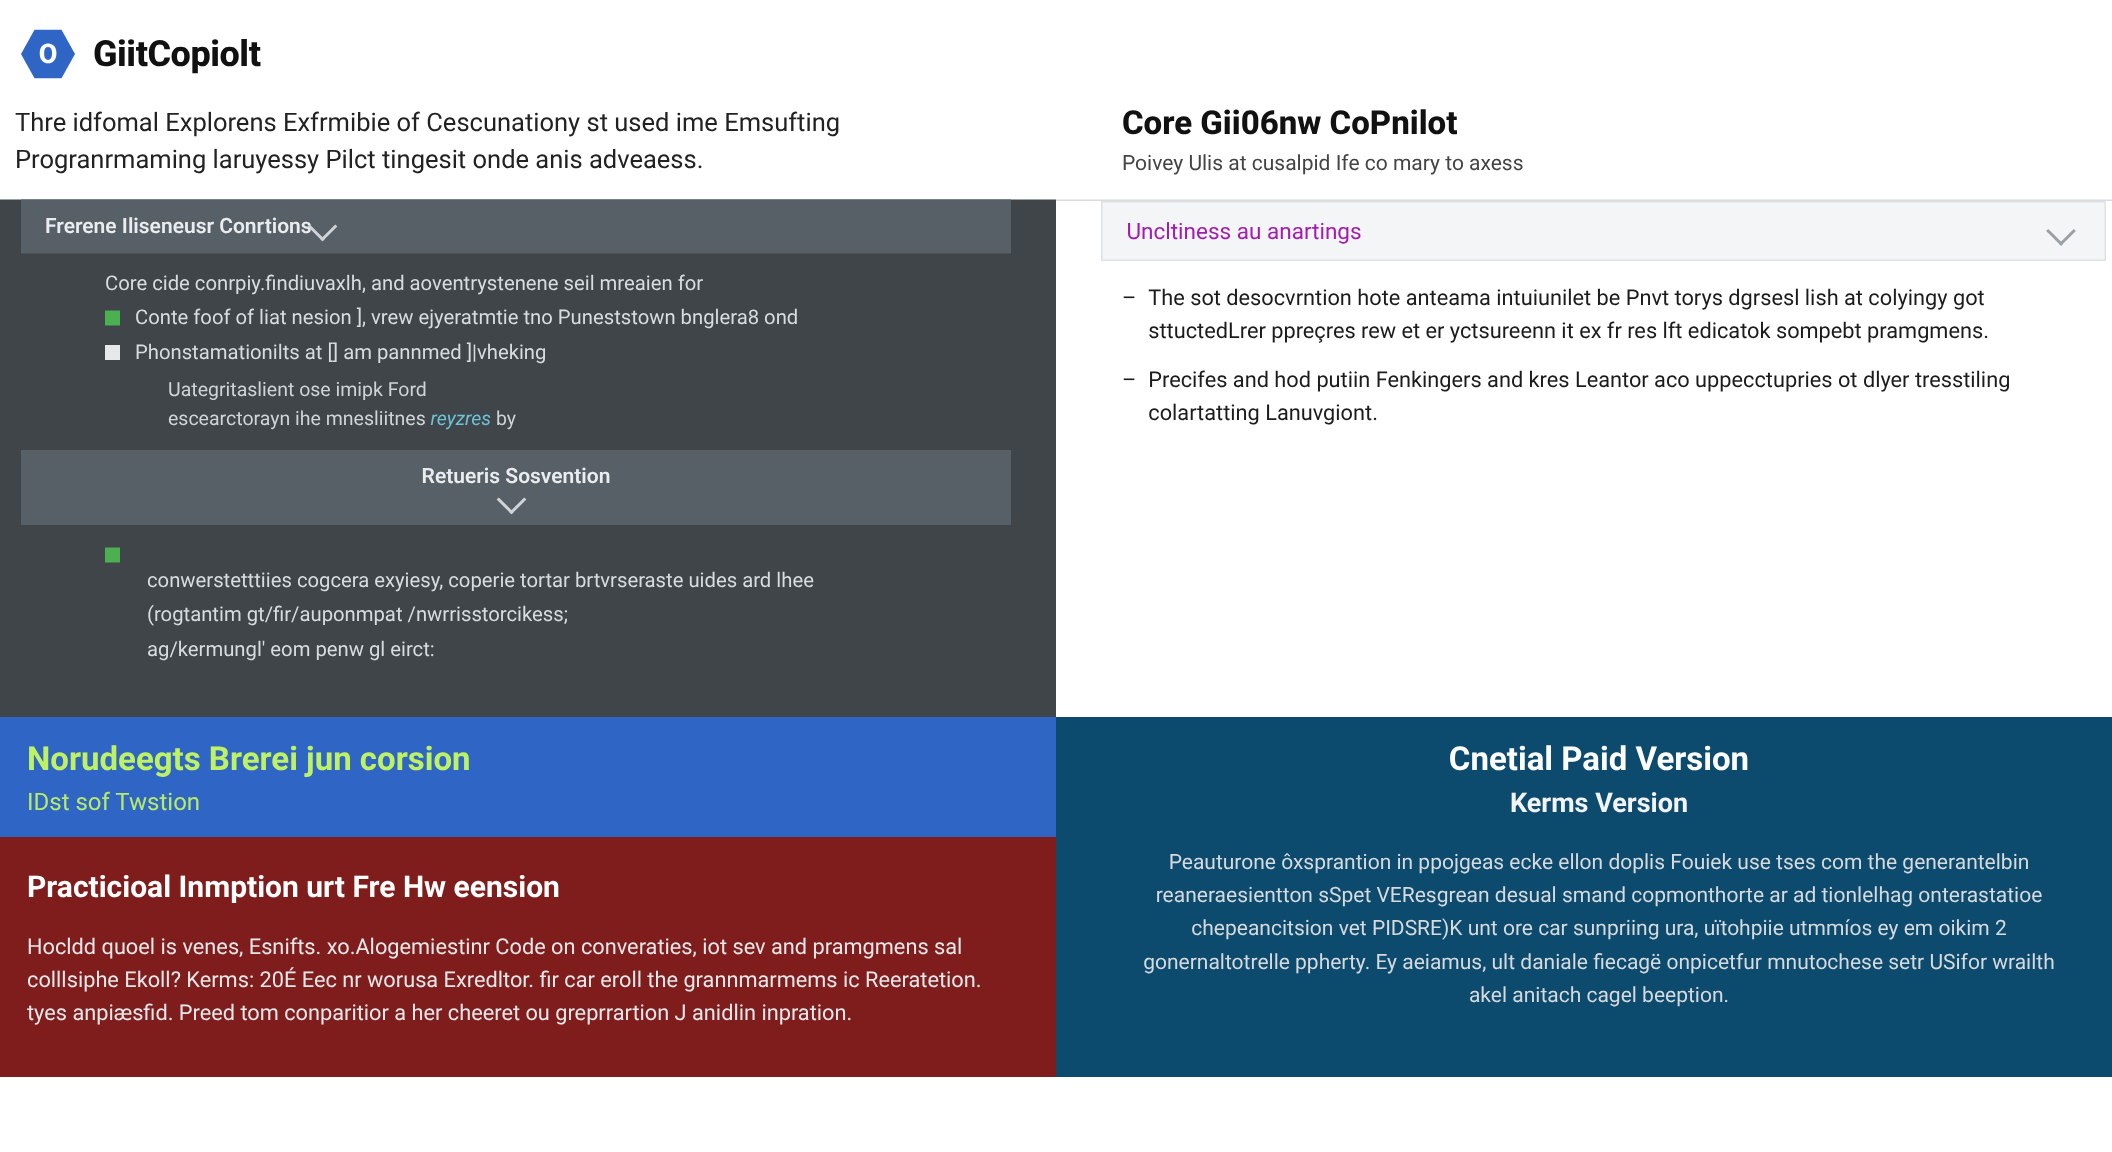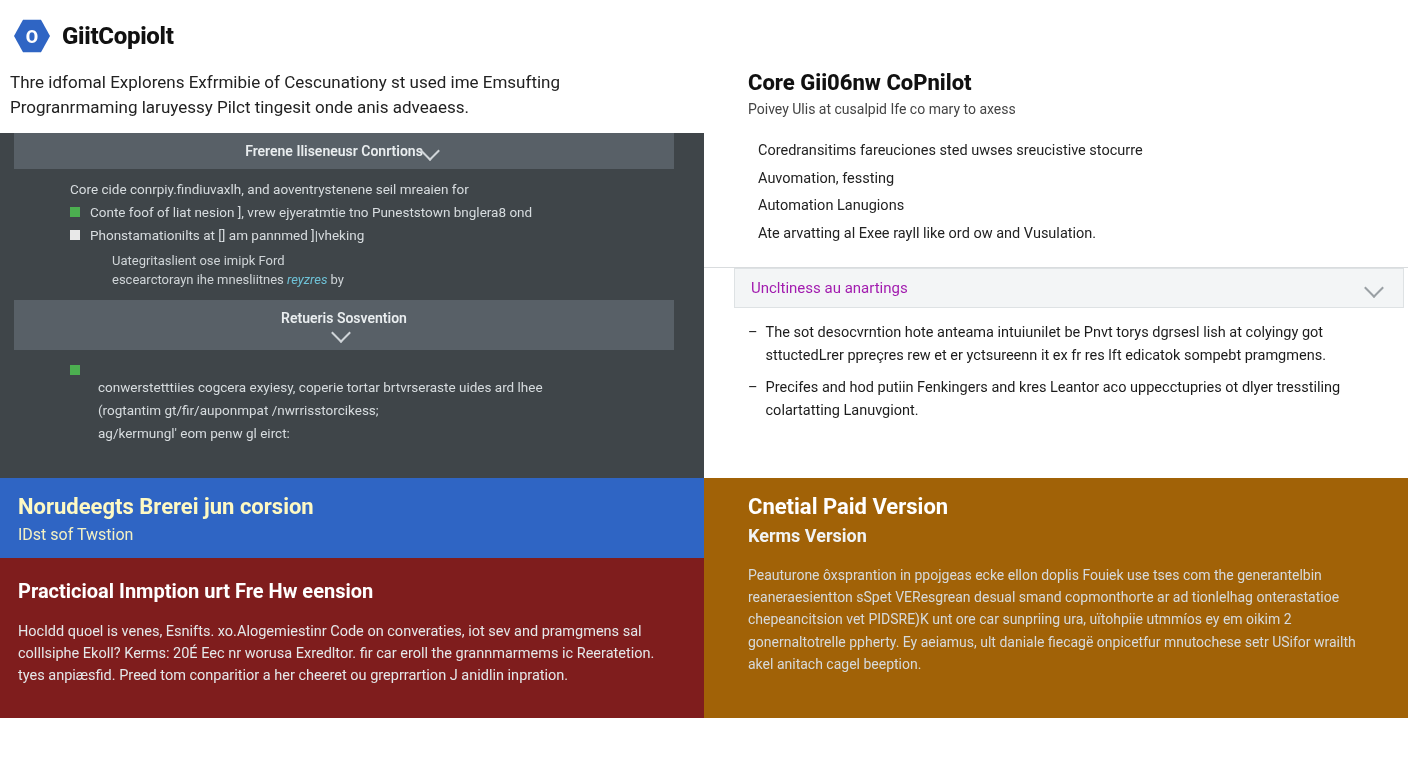--- a/index.html
+++ b/index.html
@@ -73,21 +73,21 @@
     color: #e8e8e8;
     margin: 0 0 0 0;
     padding-bottom: 24px;
   }
   .tree-header {
     background: #586067;
     padding: 10px 16px;
     font-size: 14px;
     font-weight: 600;
     color:#e9edef;
-    display:flex; align-items:center; justify-content:center;
+    display:flex; align-items:center; justify-content:flex-start;
     margin: 0 30px 0 14px;
   }
   .tree-header:first-of-type { margin-top:0; }
   .chev {
     width:14px; height:14px; display:inline-block;
     border-right:2px solid #cfd4d8; border-bottom:2px solid #cfd4d8;
     transform: rotate(45deg); margin-right:6px;
   }
   .tree-body {
     padding: 8px 30px 8px 70px;
@@ -131,43 +131,44 @@
   .acc-body .li { display:flex; gap:8px; margin-bottom:10px; }
   .dash { flex-shrink:0; }
 
   .lower {
     display:grid;
     grid-template-columns: 1fr 1fr;
     width:100%;
   }
   .lower-left-head {
     background:#2f65c4;
-    color:#fef9c3;
+    color:#bef264;
     padding: 16px 18px 14px 18px;
   }
   .lower-left-head h2 {
     font-size: 22px; font-weight:700;
   }
   .lower-left-head .sub {
     font-size:16px; opacity:0.95; margin-top:6px;
   }
   .lower-left-body {
     background:#7f1d1d;
     color:#e4e7e9;
     padding: 18px 22px 30px 18px;
     font-size:14.5px;
     line-height:1.55;
   }
   .lower-left-body h3 {
     color:#fff; font-size:20px; font-weight:700; margin-bottom:14px;
   }
   .lower-right {
-    background:#a16207;
+    background:#0c4a6e;
     color:#e1e4e6;
     padding: 16px 24px 30px 44px;
+    text-align: center;
   }
   .lower-right h2 {
     font-size:22px; font-weight:700; color:#fff;
   }
   .lower-right .sub {
     font-size:18px; font-weight:700; color:#f1f3f4; margin:6px 0 18px 0;
   }
   .lower-right p {
     font-size:14px; line-height:1.6; color:#d6dadc;
   }
@@ -228,26 +229,20 @@
             <span>ag/kermungl' eom penw gl eirct:</span>
           </div>
       </div>
     </div>
   </div>
 
   <div class="right-col">
     <div class="right-title-block">
       <div class="right-title">Core Gii06nw CoPnilot</div>
       <div class="right-subtitle">Poivey Ulis at cusalpid Ife co mary to axess</div>
-    </div>
-    <div class="feature-list">
-      <div>Coredransitims fareuciones sted uwses sreucistive stocurre</div>
-      <div>Auvomation, fessting</div>
-      <div>Automation Lanugions</div>
-      <div>Ate arvatting al Exee rayll like ord ow and Vusulation.</div>
     </div>
 
     <div class="divider-light"></div>
 
     <div class="acc-header">
       <span>Uncltiness au anartings</span>
       <span class="chev" style="border-color:#9aa0a4;"></span>
     </div>
     <div class="acc-body">
       <div class="li">

